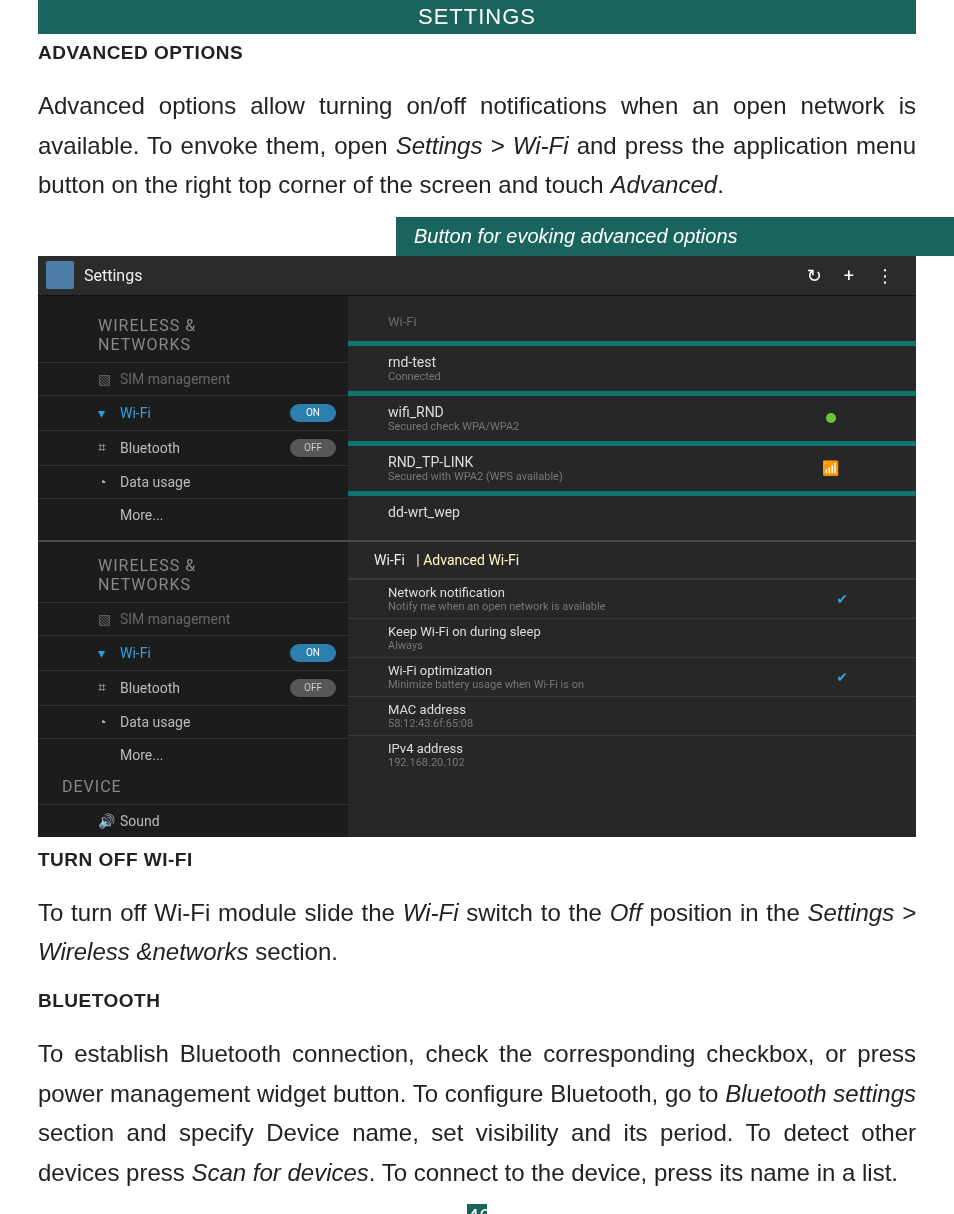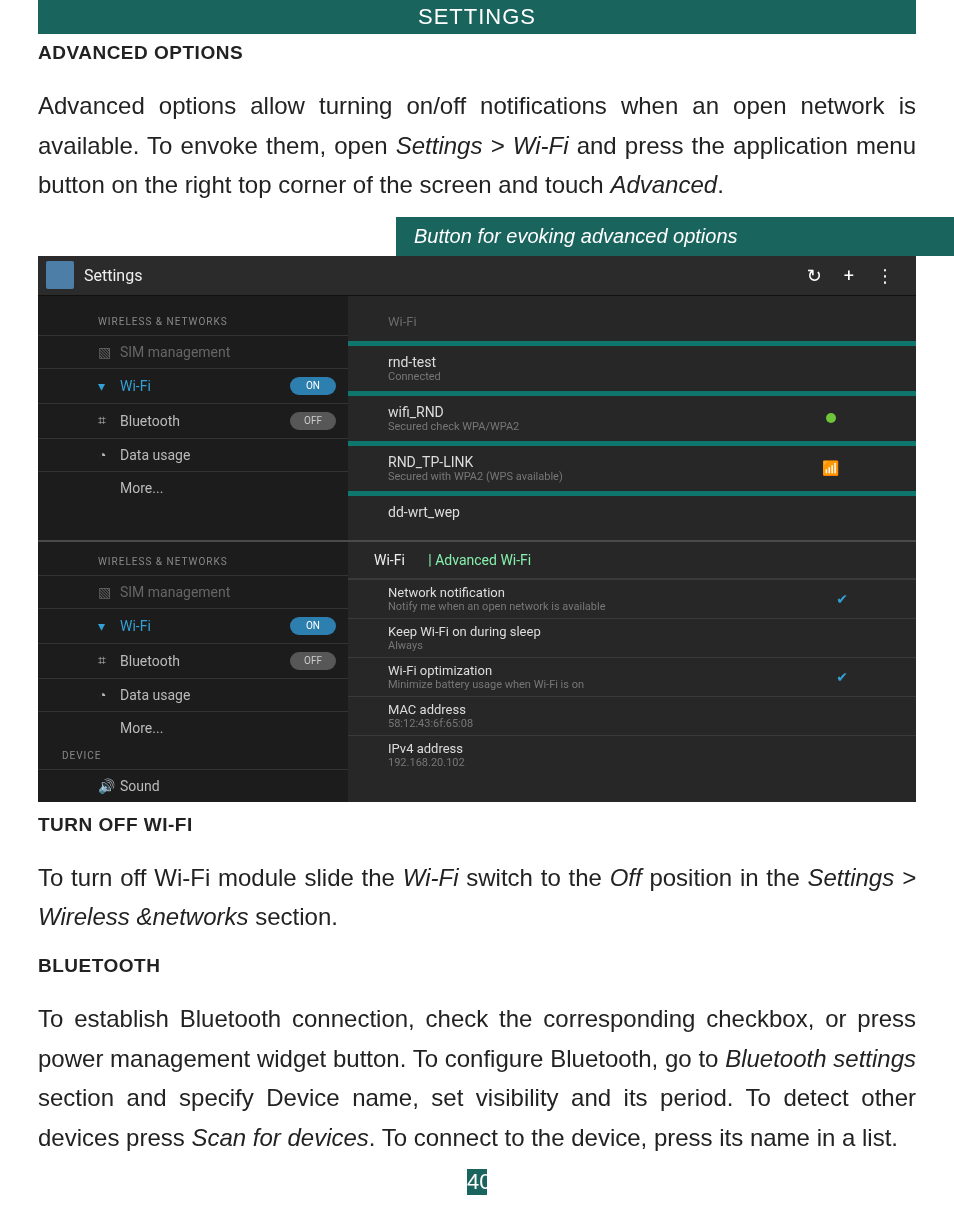--- a/index.html
+++ b/index.html
@@ -73,21 +73,21 @@
   }
   .shot .topbar-title { flex: 1; font-size: 16px; color: #eee; }
   .shot .topbar-icons { display: flex; gap: 22px; padding-right: 22px; color: #fff; font-size: 18px; }
   .shot .split { display: flex; }
   .shot .left {
     width: 310px;
     background: #1c1c1c;
     font-size: 14px;
     padding-top: 20px;
   }
-  .shot .cat { color: #888; font-size: 10px; letter-spacing: 1px; padding: 0 60px 8px; }
+  .shot .cat { color: #888; font-size: 16px; letter-spacing: 1px; padding: 0 60px 8px; }
   .shot .row {
     display: flex; align-items: center;
     padding: 8px 0 8px 60px;
     border-top: 1px solid #333;
     color: #bbb;
   }
   .shot .row.active { color: #33a0d6; }
   .shot .row .icon-slot { width: 22px; display: inline-block; }
   .shot .row .lab { flex: 1; }
   .shot .toggle {
@@ -134,21 +134,21 @@
     display: flex;
     border-top: 2px solid #4a4a4a;
   }
   .shot .second-pane .left { padding-top: 14px; }
   .shot .breadcrumb {
     padding: 10px 26px;
     border-bottom: 1px solid #3a3a3a;
     font-size: 14px;
   }
   .shot .breadcrumb .wf { color: #eee; }
-  .shot .breadcrumb .adv { color: #86efac; margin-left: 20px; }
+  .shot .breadcrumb .adv { color: #fef9c3; margin-left: 8px; }
   .shot .advrow {
     padding: 5px 40px;
     border-top: 1px solid #3a3a3a;
     display: flex; align-items: center;
   }
   .shot .advrow .txtcol { flex: 1; }
   .shot .advrow .t1 { color: #ddd; font-size: 13px; }
   .shot .advrow .t2 { color: #777; font-size: 11px; }
 
   .arrow-point {

